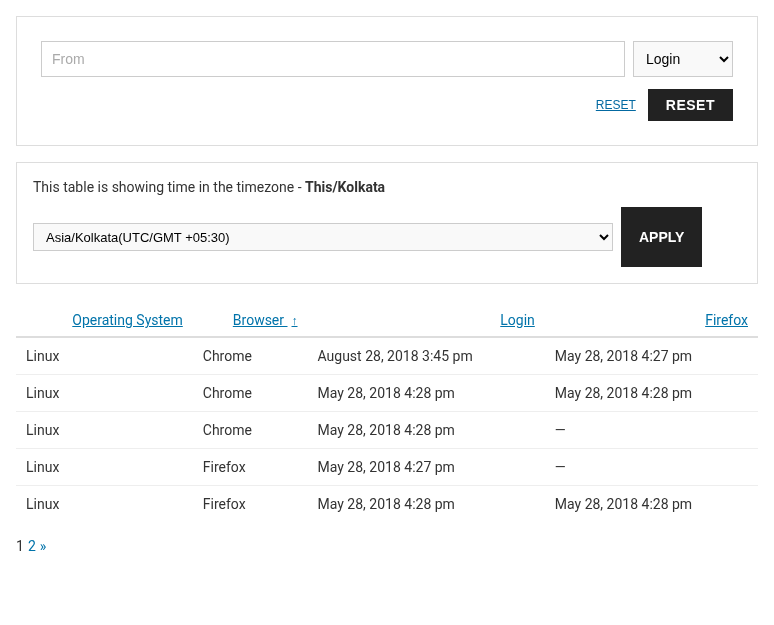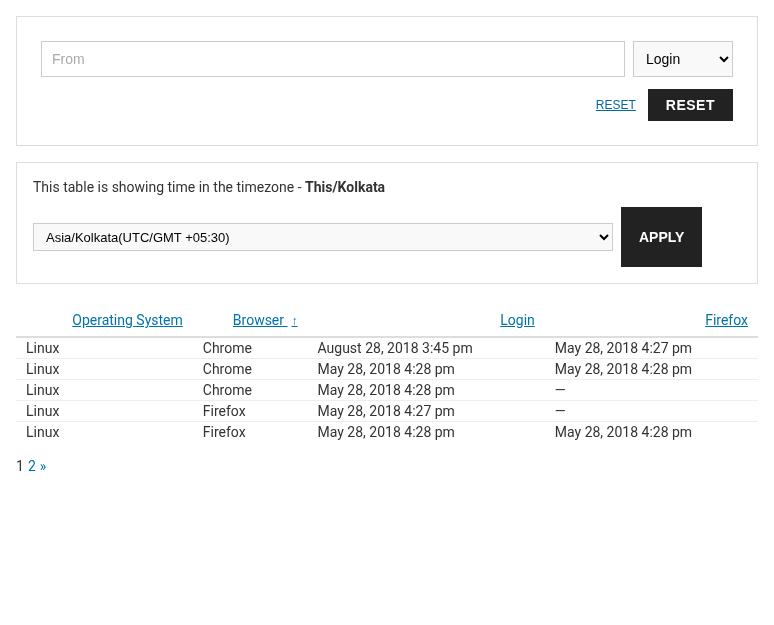--- a/index.html
+++ b/index.html
@@ -121,21 +121,21 @@
       color: #0073aa;
       text-decoration: underline;
       font-size: 14px;
     }
     .data-table th .sort-indicator {
       margin-left: 4px;
       color: #0073aa;
       font-size: 12px;
     }
     .data-table td {
-      padding: 2px 10px;
+      padding: 10px 10px;
       border-bottom: 1px solid #eee;
       font-size: 14px;
       color: #333;
     }
     .data-table tr:last-child td { border-bottom: none; }
 
     
     .pagination {
       display: flex;
       align-items: center;

